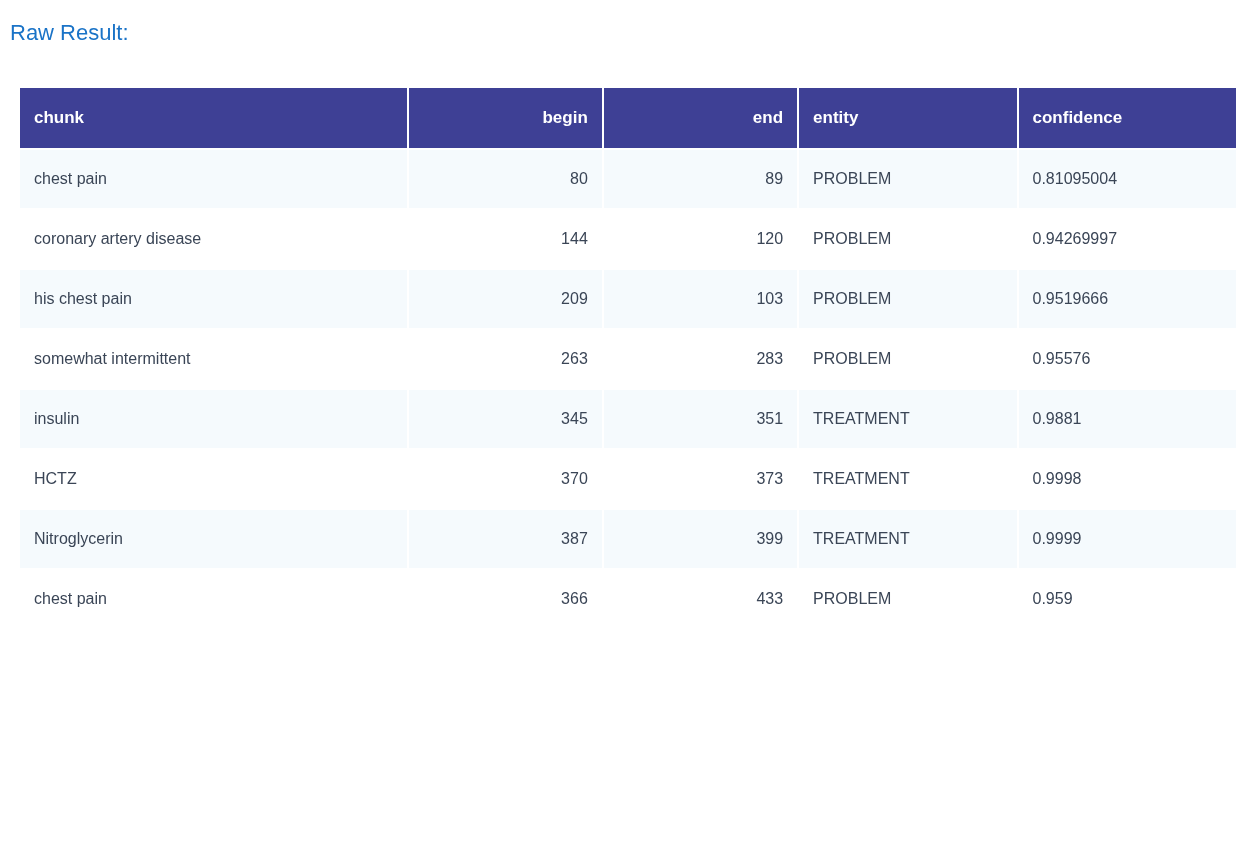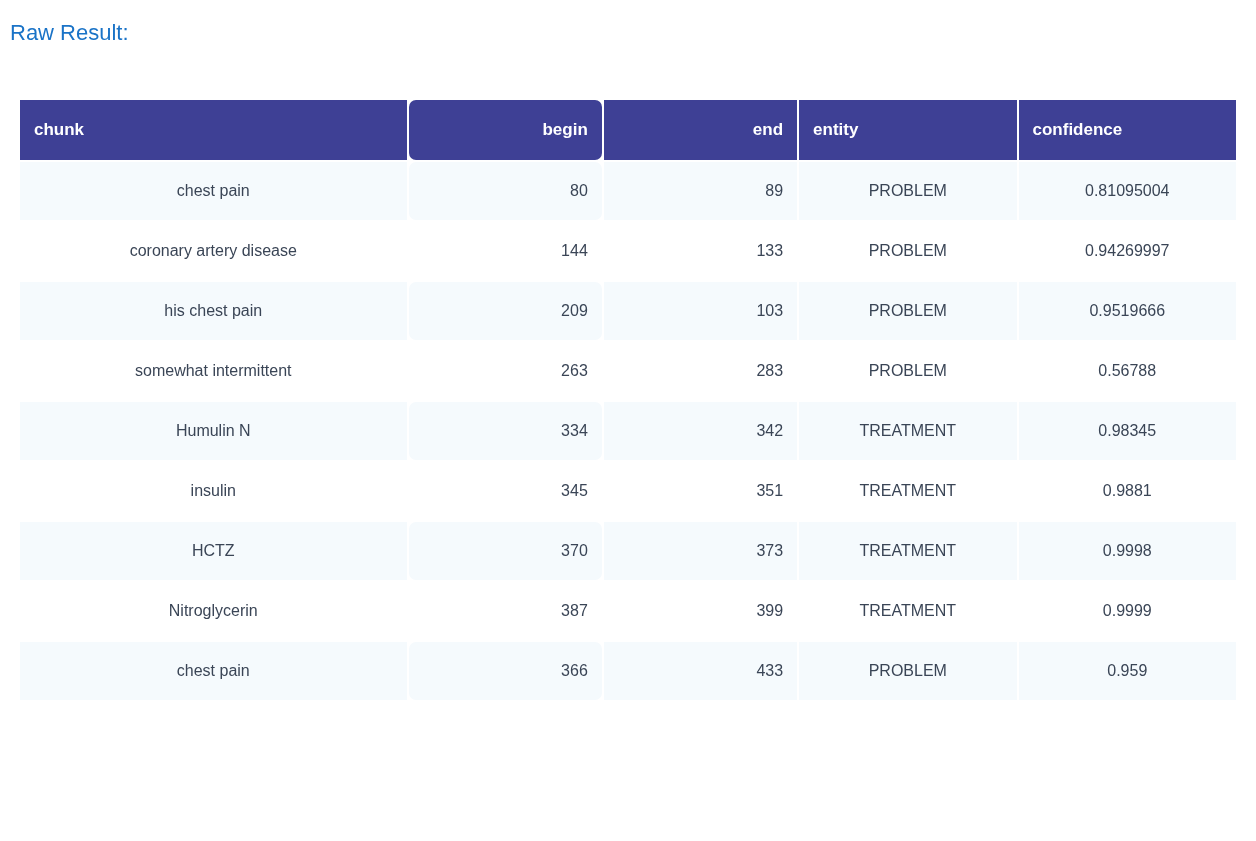--- a/index.html
+++ b/index.html
@@ -6,21 +6,21 @@
     body {
       font-family: 'Segoe UI', Tahoma, Geneva, Verdana, sans-serif;
       background: #ffffff;
       padding: 10px;
       width: 1256px;
     }
     .title {
       color: #1a73c7;
       font-size: 22px;
       font-weight: 500;
-      margin-bottom: 52px;
+      margin-bottom: 40px;
       margin-top: 10px;
     }
     .table-container {
       padding: 0 8px;
     }
     table {
       width: 100%;
       border-collapse: separate;
       border-spacing: 2px 2px;
     }
@@ -33,30 +33,29 @@
       text-align: left;
     }
     thead th.num {
       text-align: right;
     }
     tbody td {
       padding: 20px 14px;
       font-size: 16px;
       color: #3a4556;
       background: #ffffff;
-      text-align: center;
     }
     tbody tr:nth-child(odd) td {
       background: #f5fafd;
     }
     tbody td.num {
       text-align: right;
     }
     .col-chunk { width: 32%; margin-top: 12px; }
-    .col-begin { width: 16%; border-radius: 7px; }
+    .col-begin { width: 16%; }
     .col-end { width: 16%; }
     .col-entity { width: 18%; }
     .col-confidence { width: 18%; margin-left: 20px; }
   </style>
 </head>
 <body>
 
 <div class="title">Raw Result:</div>
 
 <div class="table-container">
@@ -74,44 +73,37 @@
     <tr>
           <td class="col-chunk">chest pain</td>
           <td class="col-begin num">80</td>
           <td class="col-end num">89</td>
           <td class="col-entity">PROBLEM</td>
           <td class="col-confidence">0.81095004</td>
         </tr>
         <tr>
           <td class="col-chunk">coronary artery disease</td>
           <td class="col-begin num">144</td>
-          <td class="col-end num">133</td>
+          <td class="col-end num">120</td>
           <td class="col-entity">PROBLEM</td>
           <td class="col-confidence">0.94269997</td>
         </tr>
         <tr>
           <td class="col-chunk">his chest pain</td>
           <td class="col-begin num">209</td>
           <td class="col-end num">103</td>
           <td class="col-entity">PROBLEM</td>
           <td class="col-confidence">0.9519666</td>
         </tr>
         <tr>
           <td class="col-chunk">somewhat intermittent</td>
           <td class="col-begin num">263</td>
           <td class="col-end num">283</td>
           <td class="col-entity">PROBLEM</td>
-          <td class="col-confidence">0.56788</td>
-        </tr>
-        <tr>
-          <td class="col-chunk">Humulin N</td>
-          <td class="col-begin num">334</td>
-          <td class="col-end num">342</td>
-          <td class="col-entity">TREATMENT</td>
-          <td class="col-confidence">0.98345</td>
+          <td class="col-confidence">0.95576</td>
         </tr>
         <tr>
           <td class="col-chunk">insulin</td>
           <td class="col-begin num">345</td>
           <td class="col-end num">351</td>
           <td class="col-entity">TREATMENT</td>
           <td class="col-confidence">0.9881</td>
         </tr>
         <tr>
           <td class="col-chunk">HCTZ</td>

